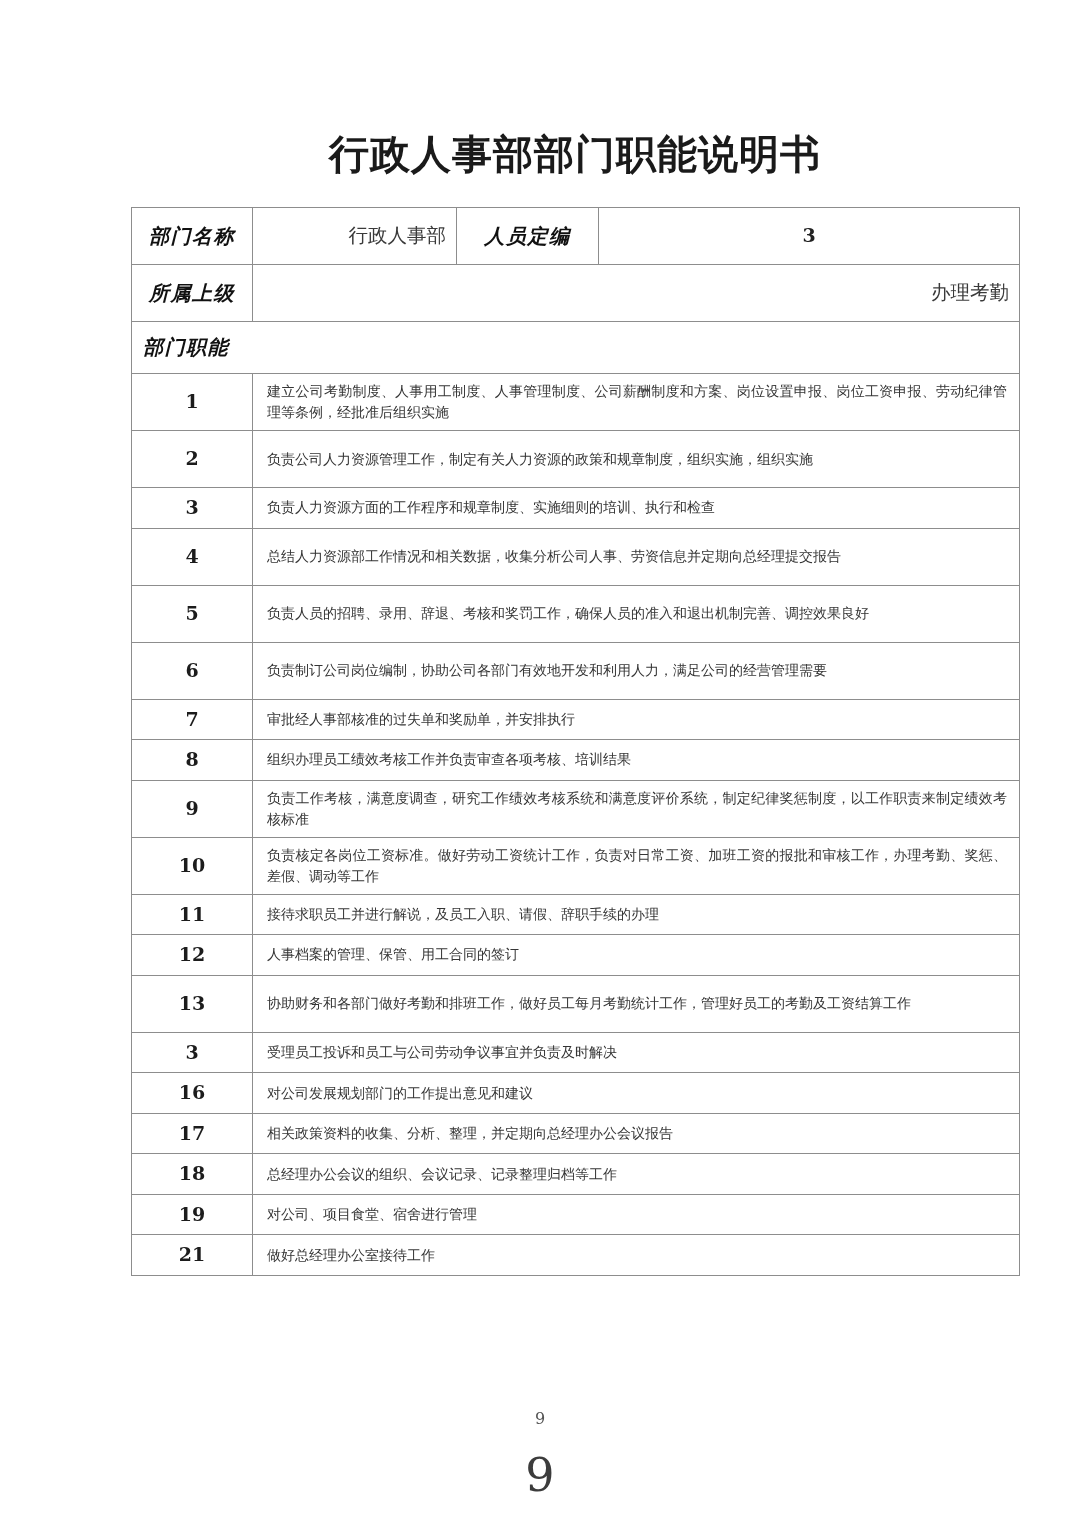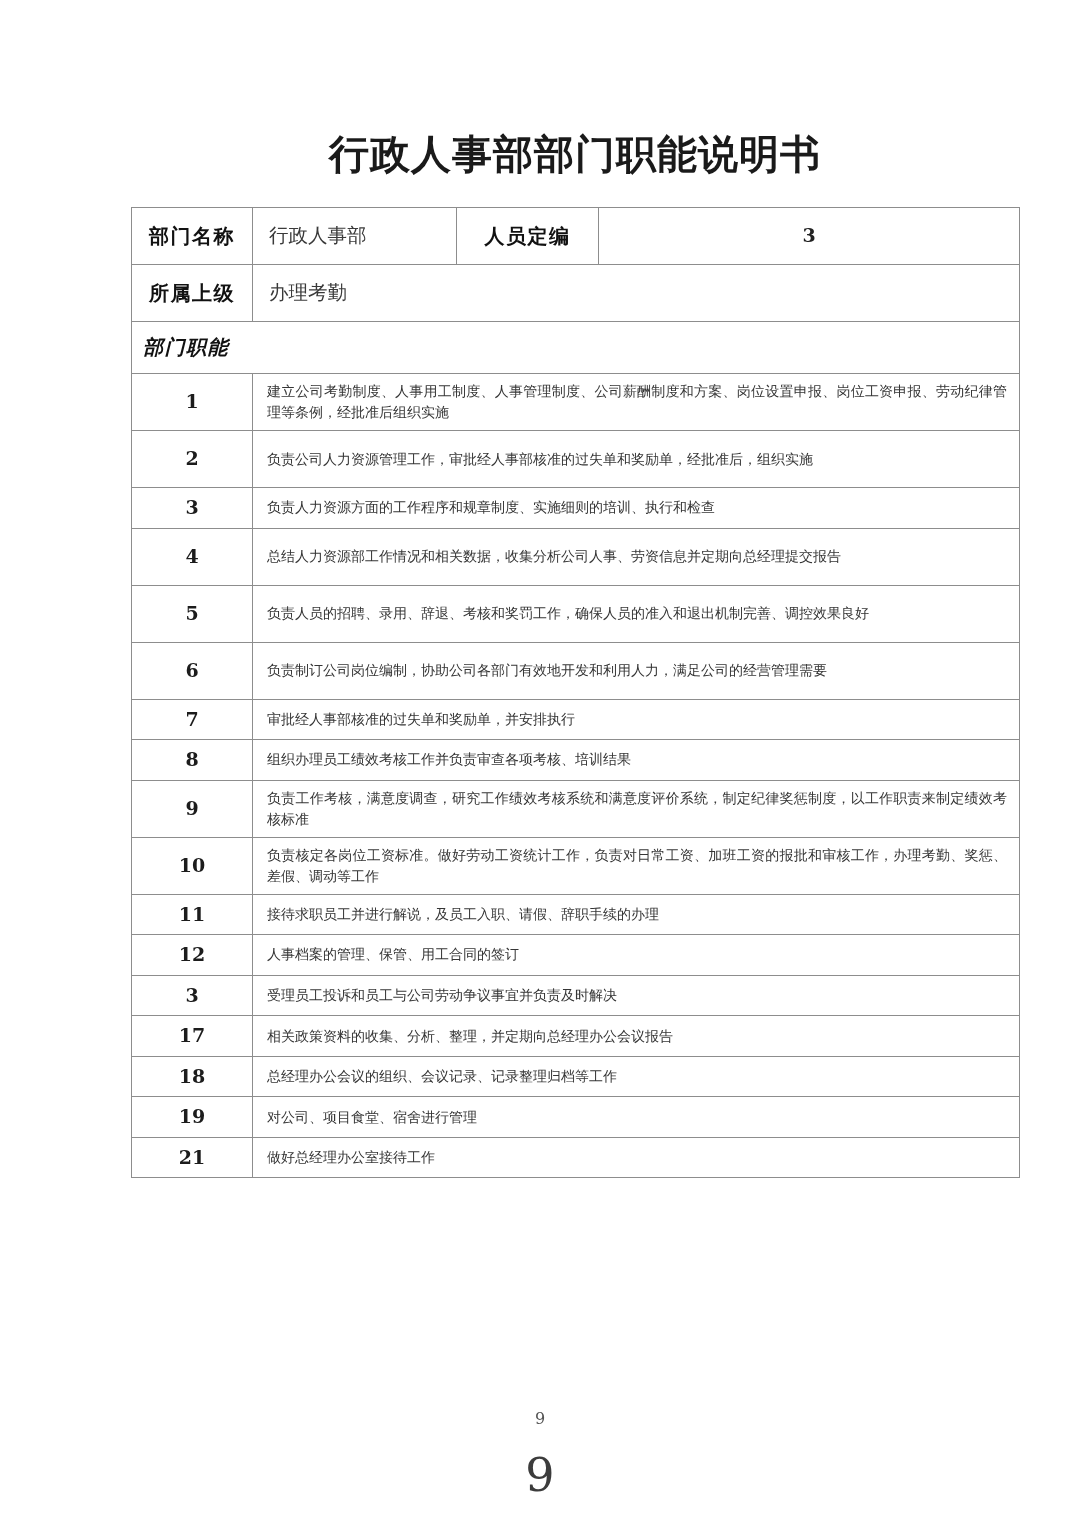--- a/index.html
+++ b/index.html
@@ -56,25 +56,26 @@
     box-sizing: border-box;
   }
 
   
   td.label-cell {
     font-weight: 700;
     text-align: center;
     color: #111111;
     letter-spacing: 1.5px;
     font-size: 20px;
+    font-style: italic;
   }
 
   
   td.value-cell {
-    text-align: left;
+    text-align: right;
     padding-left: 16px;
     color: #3a3a3a;
   }
 
   td.value-center {
     text-align: center;
     font-weight: 700;
     font-size: 19px;
     color: #222222;
   }
@@ -170,21 +171,21 @@
       </tr>
 
     </tbody>
     <tbody id="duty-rows">
         <tr class="row-2line">
           <td class="idx-cell">1</td>
           <td class="duty-cell" colspan="3">建立公司考勤制度、人事用工制度、人事管理制度、公司薪酬制度和方案、岗位设置申报、岗位工资申报、劳动纪律管理等条例，经批准后组织实施</td>
         </tr>
         <tr class="row-2line">
           <td class="idx-cell">2</td>
-          <td class="duty-cell" colspan="3">负责公司人力资源管理工作，审批经人事部核准的过失单和奖励单，经批准后，组织实施</td>
+          <td class="duty-cell" colspan="3">负责公司人力资源管理工作，制定有关人力资源的政策和规章制度，组织实施，组织实施</td>
         </tr>
         <tr class="row-1line">
           <td class="idx-cell">3</td>
           <td class="duty-cell" colspan="3">负责人力资源方面的工作程序和规章制度、实施细则的培训、执行和检查</td>
         </tr>
         <tr class="row-2line">
           <td class="idx-cell">4</td>
           <td class="duty-cell" colspan="3">总结人力资源部工作情况和相关数据，收集分析公司人事、劳资信息并定期向总经理提交报告</td>
         </tr>
         <tr class="row-2line">
@@ -212,25 +213,33 @@
           <td class="duty-cell" colspan="3">负责核定各岗位工资标准。做好劳动工资统计工作，负责对日常工资、加班工资的报批和审核工作，办理考勤、奖惩、差假、调动等工作</td>
         </tr>
         <tr class="row-1line">
           <td class="idx-cell">11</td>
           <td class="duty-cell" colspan="3">接待求职员工并进行解说，及员工入职、请假、辞职手续的办理</td>
         </tr>
         <tr class="row-1line">
           <td class="idx-cell">12</td>
           <td class="duty-cell" colspan="3">人事档案的管理、保管、用工合同的签订</td>
         </tr>
+        <tr class="row-2line">
+          <td class="idx-cell">13</td>
+          <td class="duty-cell" colspan="3">协助财务和各部门做好考勤和排班工作，做好员工每月考勤统计工作，管理好员工的考勤及工资结算工作</td>
+        </tr>
         <tr class="row-1line">
           <td class="idx-cell">3</td>
           <td class="duty-cell" colspan="3">受理员工投诉和员工与公司劳动争议事宜并负责及时解决</td>
         </tr>
         <tr class="row-1line">
+          <td class="idx-cell">16</td>
+          <td class="duty-cell" colspan="3">对公司发展规划部门的工作提出意见和建议</td>
+        </tr>
+        <tr class="row-1line">
           <td class="idx-cell">17</td>
           <td class="duty-cell" colspan="3">相关政策资料的收集、分析、整理，并定期向总经理办公会议报告</td>
         </tr>
         <tr class="row-1line">
           <td class="idx-cell">18</td>
           <td class="duty-cell" colspan="3">总经理办公会议的组织、会议记录、记录整理归档等工作</td>
         </tr>
         <tr class="row-1line">
           <td class="idx-cell">19</td>
           <td class="duty-cell" colspan="3">对公司、项目食堂、宿舍进行管理</td>

